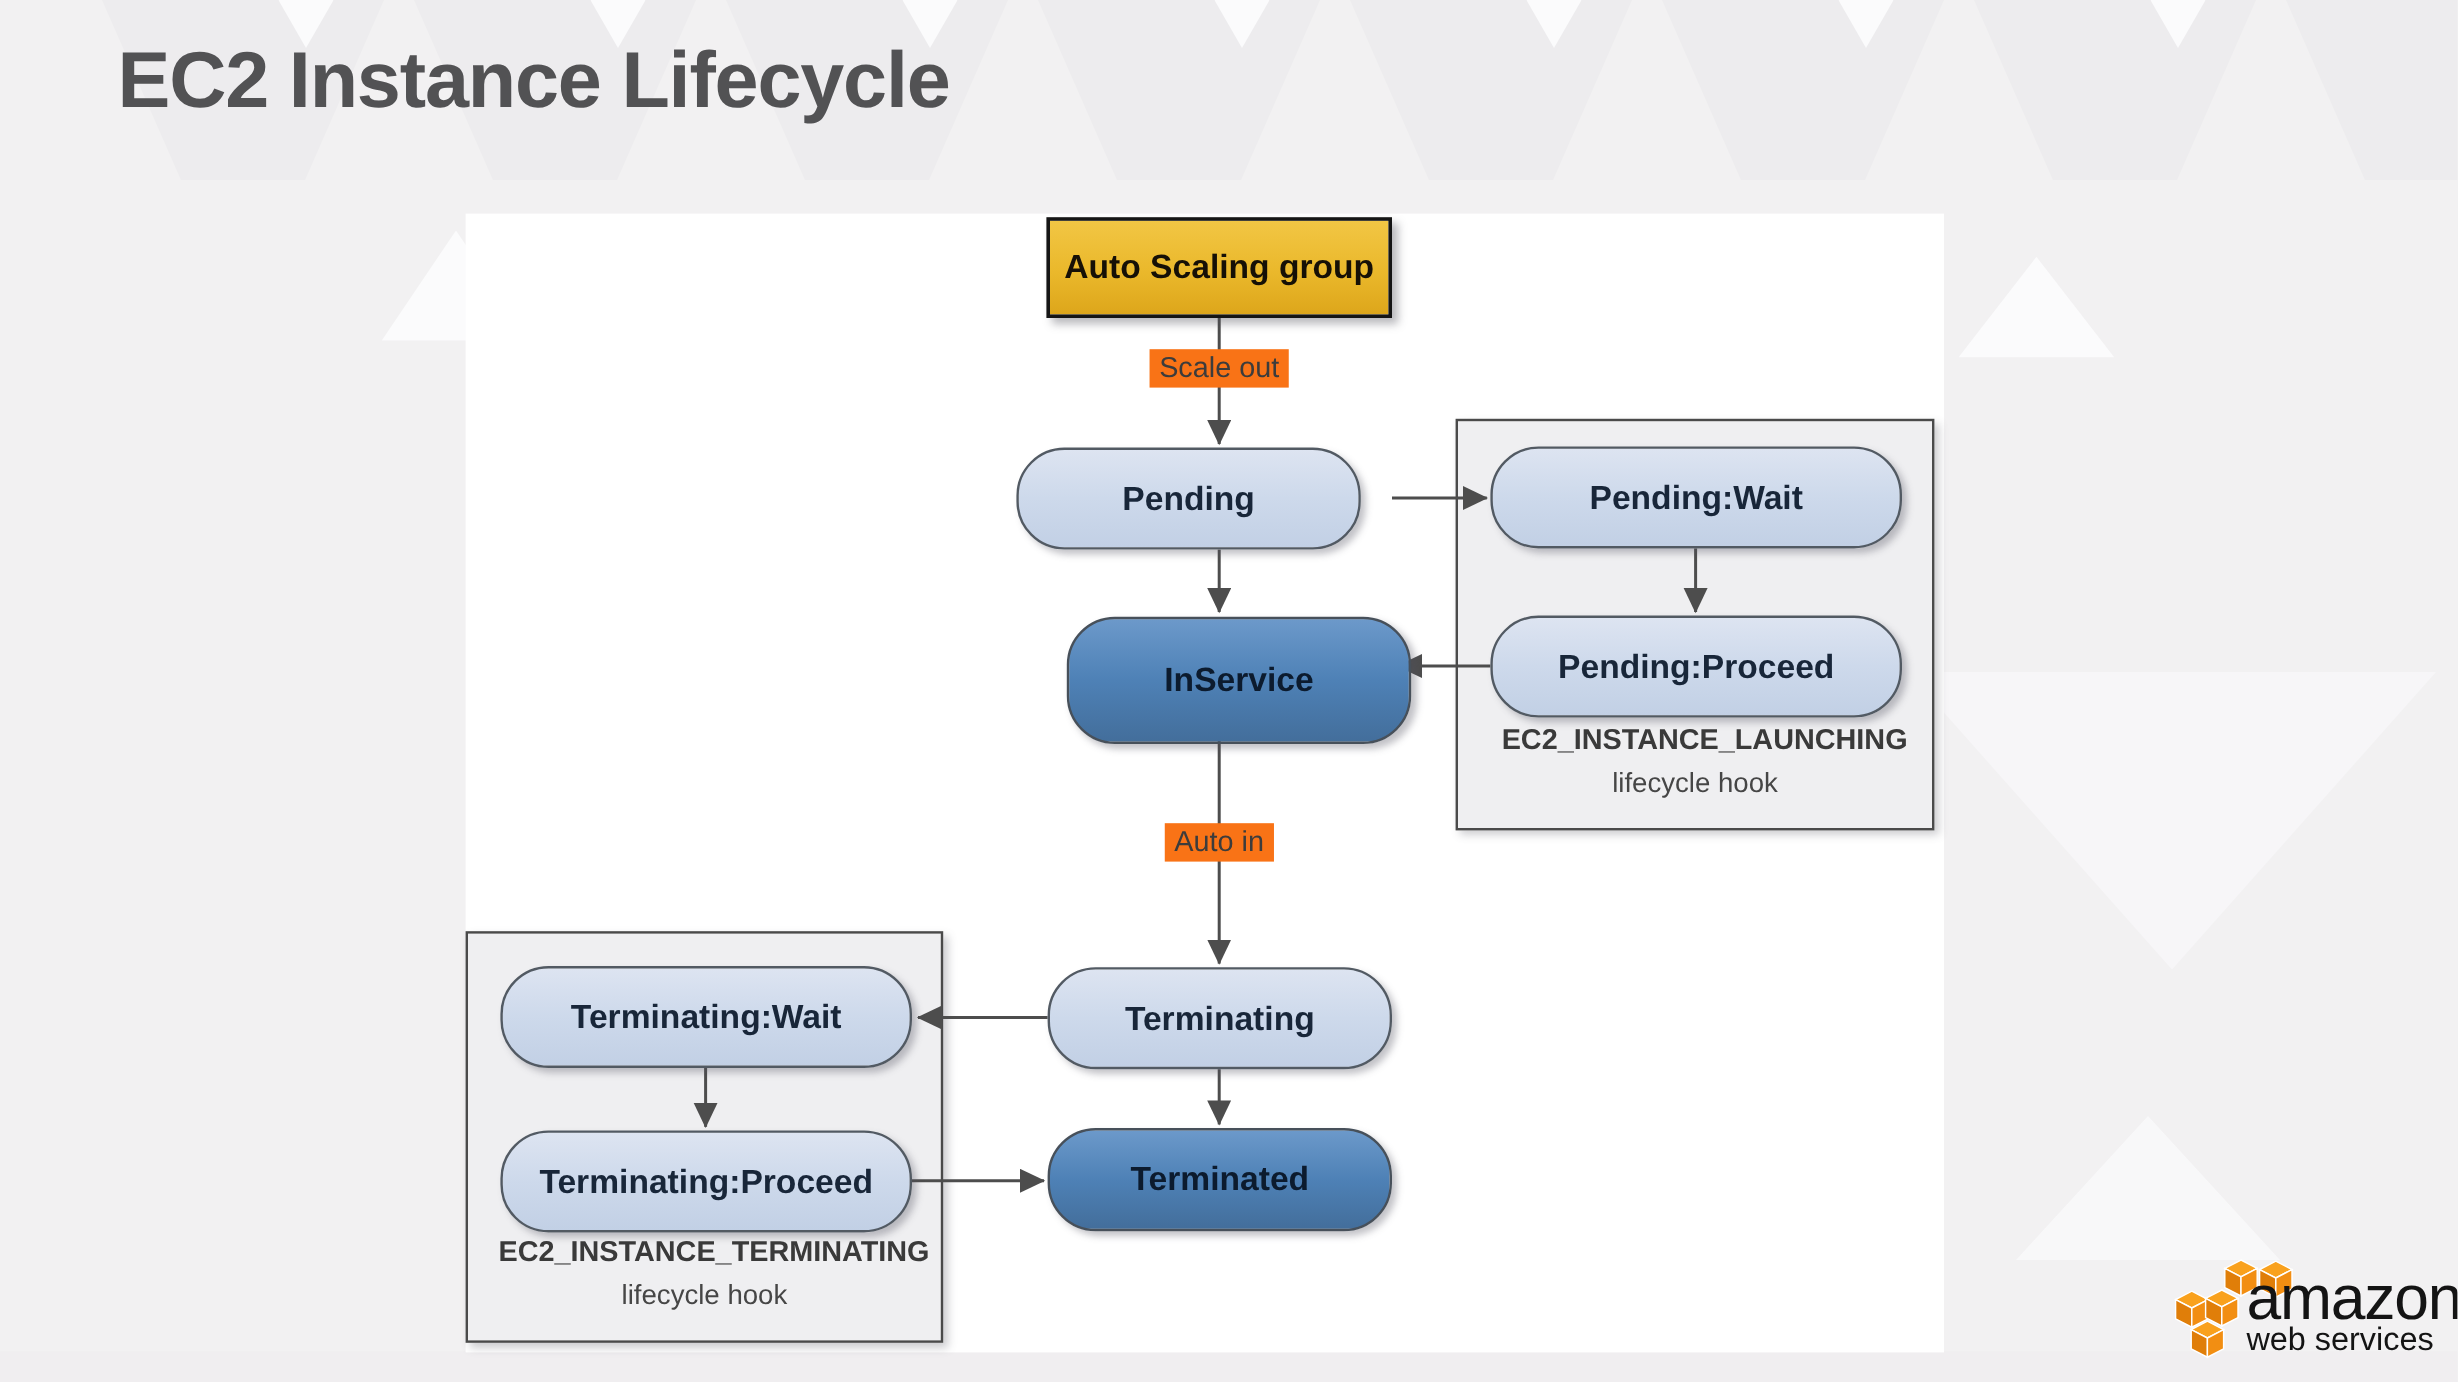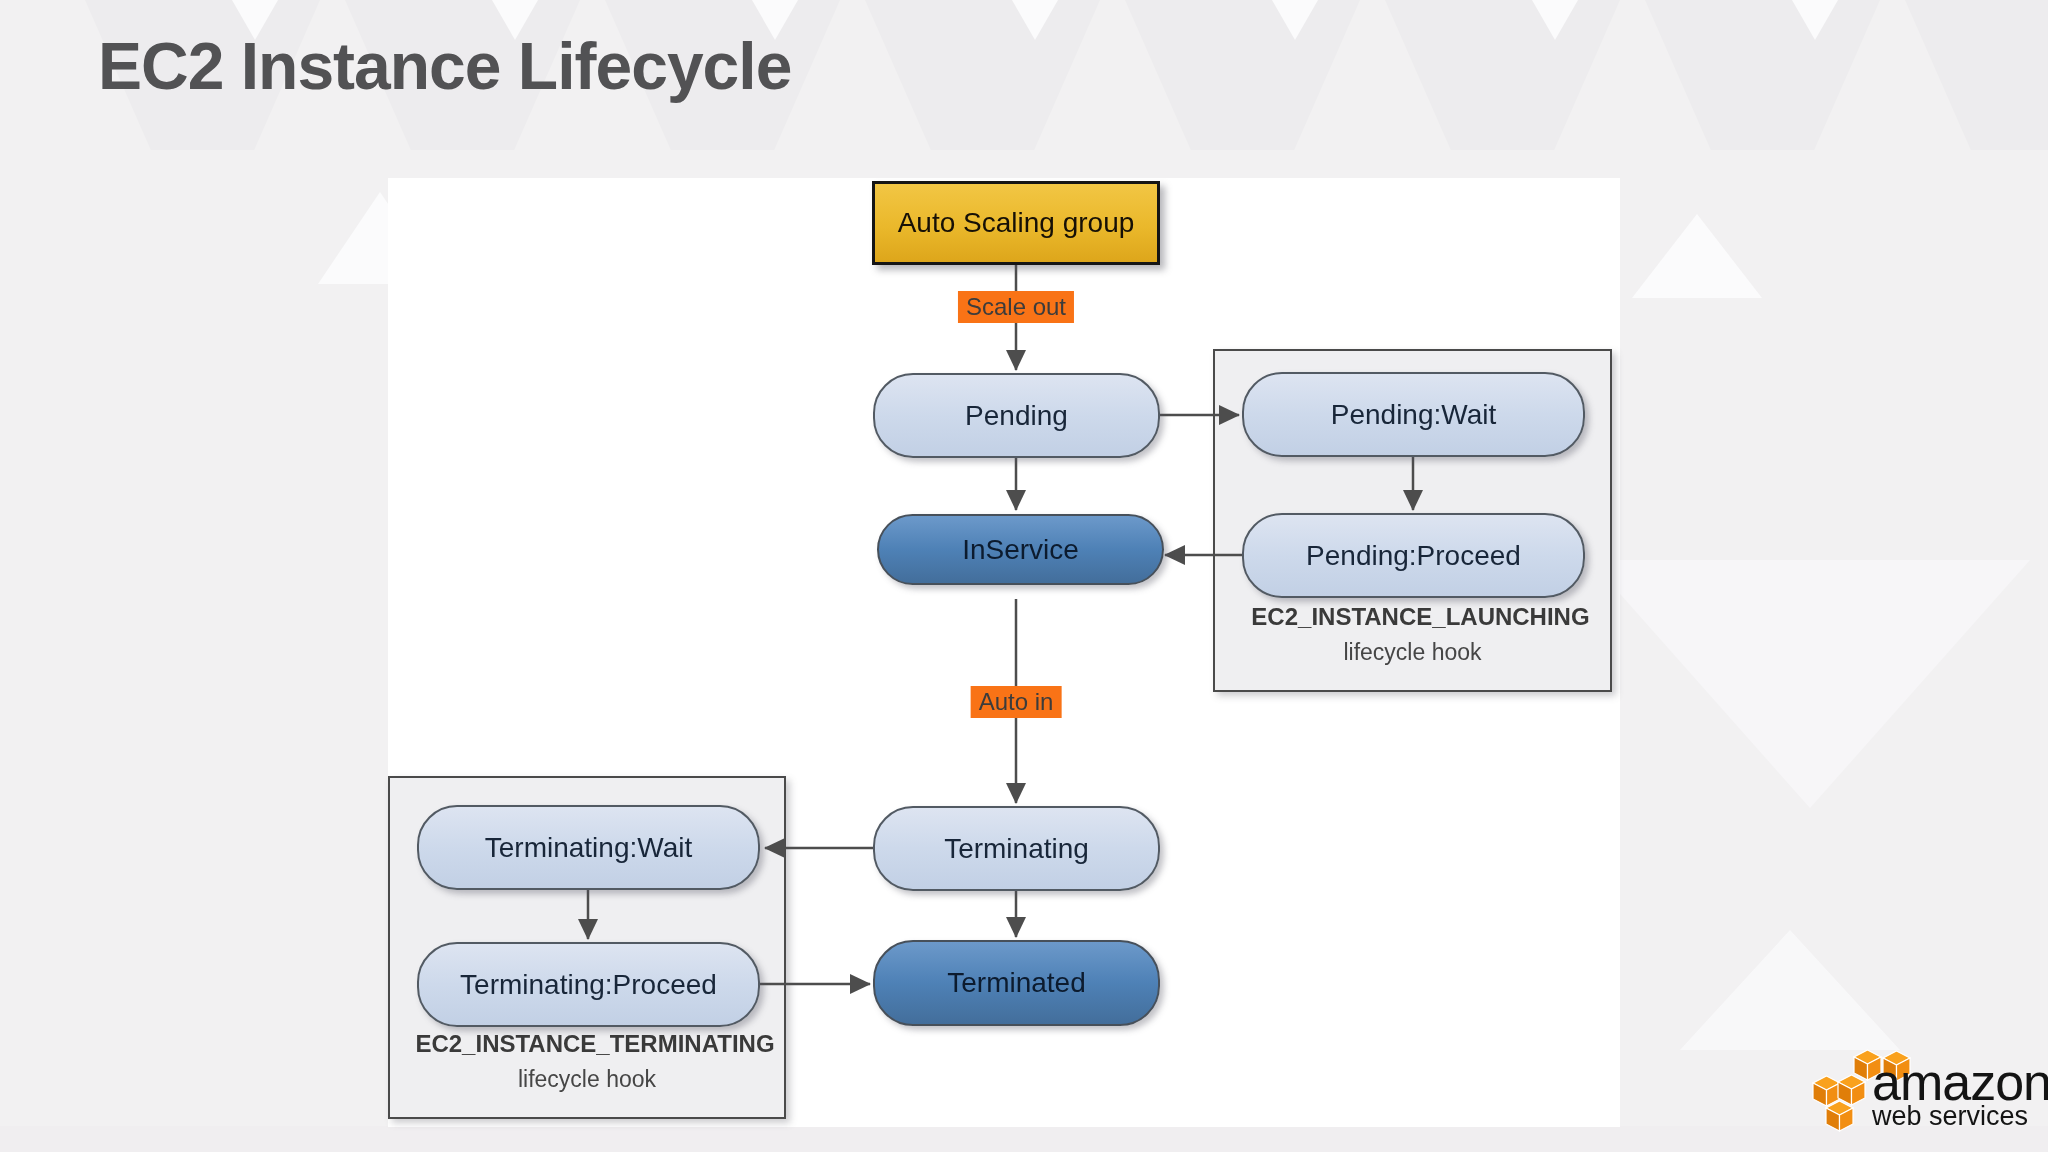--- a/index.html
+++ b/index.html
@@ -31,34 +31,34 @@
   .group { position:absolute; background:#efeff1; border:2px solid #4a4a4a; z-index:1;
            box-shadow:4px 4px 7px rgba(90,90,100,.30); }
   .group-launching   { left:825px; top:171px; width:399px; height:343px; }
   .group-terminating { left:0px;   top:598px; width:398px; height:343px; }
   .gcap { position:absolute; left:0; right:0; bottom:24px; text-align:center; }
   .gtitle { font-size:24px; font-weight:bold; color:#3a3a3a; letter-spacing:0px;padding-left:16px; }
   .gsub   { font-size:23px; color:#464646; margin-top:8px; }
 
   
   .node { position:absolute; display:flex; align-items:center; justify-content:center;
-          font-weight:normal; z-index:4; }
+          font-weight:bold; z-index:4; }
   .pill { border:2px solid #525a63; border-radius:40px; font-size:28px; color:#182639;
           background:linear-gradient(180deg,#dde4f1 0%, #cdd9eb 50%, #c2d0e5 100%);
           box-shadow:4px 4px 6px rgba(80,80,95,.35); }
   .pill-dark { border:2px solid #47505a; border-radius:40px; font-size:28px; color:#0c1b2e;
           background:linear-gradient(180deg,#6c99ca 0%, #4e81b6 50%, #436e9b 100%);
           box-shadow:4px 4px 6px rgba(80,80,95,.35); }
   .asg { border:3px solid #151515; font-size:28px; color:#161006;
          background:linear-gradient(180deg,#f2c644 0%, #eab82b 55%, #dda61b 100%);
          box-shadow:5px 5px 7px rgba(80,80,90,.40); }
 
   .n-asg        { left:484px; top:3px;   width:288px; height:84px; }
-  .n-pending    { left:485px; top:195px; width:287px; height:85px; }
-  .n-inservice  { left:489px; top:336px; width:287px; height:71px; }
+  .n-pending    { left:459px; top:195px; width:287px; height:85px; }
+  .n-inservice  { left:501px; top:336px; width:287px; height:106px; }
   .n-pwait      { left:854px; top:194px; width:343px; height:85px; z-index:4; }
   .n-pproceed   { left:854px; top:335px; width:343px; height:85px; z-index:4; }
   .n-terminating{ left:485px; top:628px; width:287px; height:85px; }
   .n-twait      { left:29px;  top:627px; width:343px; height:85px; }
   .n-tproceed   { left:29px;  top:764px; width:343px; height:85px; }
   .n-terminated { left:485px; top:762px; width:287px; height:86px; }
 
   
   .edge-label { position:absolute; transform:translate(-50%,-50%); background:#f97316;
                 padding:2px 8px; font-size:24px; color:#3c3c3c; z-index:5; }

